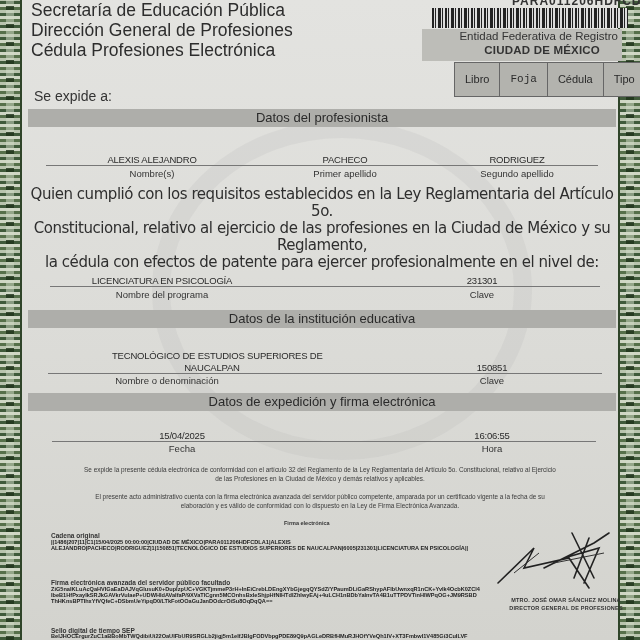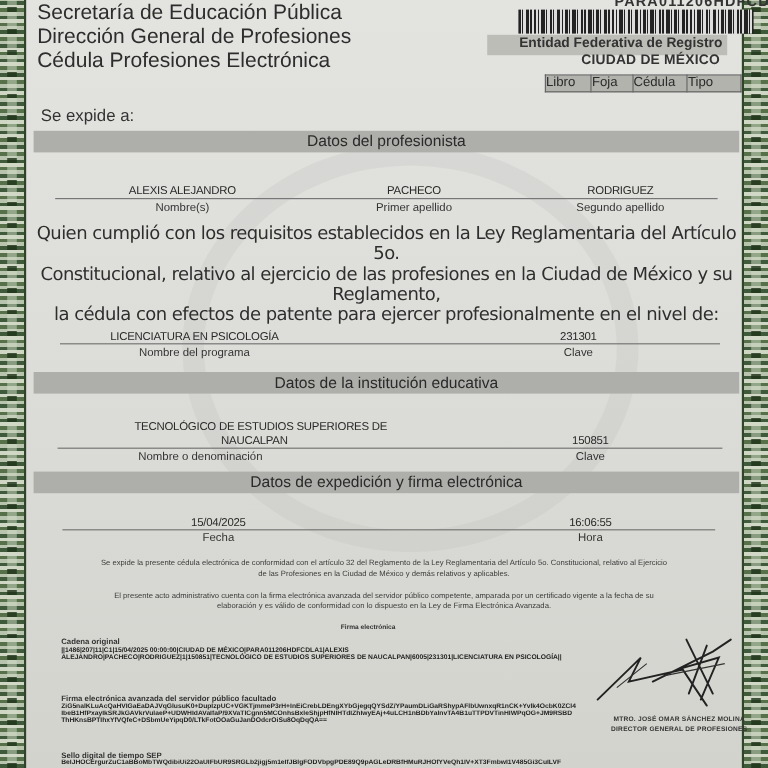--- a/index.html
+++ b/index.html
@@ -27,32 +27,32 @@
   .header-titles { position: absolute; left: 9px; top: 0; line-height: 20px; font-size: 17.5px; color: #2d2d2d; }
   .header-titles div { white-space: nowrap; }
   .expide { position: absolute; left: 12px; top: 88px; font-size: 14px; color: #333; }
 
   .barcode-code { position: absolute; left: 490px; top: -6px; font-size: 12px; font-weight: bold; letter-spacing: 1px; color: #333; }
   .barcode {
     position: absolute; left: 410px; top: 8px; width: 196px; height: 20px;
     background: repeating-linear-gradient(90deg, #222 0 2px, #ddd 2px 3px, #222 3px 4px, #ddd 4px 6px, #222 6px 9px, #ddd 9px 10px, #222 10px 11px, #ddd 11px 13px);
   }
   .entidad-label {
-    position: absolute; left: 384px; top: 29px; width: 200px; height: 17px;
-    background: #bdbdb8; font-size: 11.5px; text-align: right; padding-right: 4px; box-sizing: border-box; line-height: 15px; color: #333; font-weight: bold;
+    position: absolute; left: 400px; top: 29px; width: 200px; height: 32px;
+    background: #bdbdb8; font-size: 11.5px; text-align: right; padding-right: 4px; box-sizing: border-box; line-height: 15px; color: #333;
   }
   .entidad-value { position: absolute; right: 18px; top: 44px; font-size: 11.5px; font-weight: bold; color: #333; letter-spacing: .2px; }
 
   table.reg {
     position: absolute; left: 432px; top: 62px; border-collapse: collapse; font-size: 11px;
   }
-  table.reg th, table.reg td { border: 1px solid #666; text-align: left; padding: 0; height: 13px; line-height: 13px; }
+  table.reg th, table.reg td { border: 1px solid #666; text-align: center; padding: 10px; height: 13px; line-height: 13px; }
   table.reg th { background: #b3b3ae; font-weight: normal; }
   table.reg td { background: #dedede; }
-  table.reg .c1 { width: 42px; } table.reg .c2 { width: 38px; } table.reg .c3 { width: 48px; } table.reg .c4 { width: 52px; }
+  table.reg .c1 { width: 42px; } table.reg .c2 { width: 38px; font-family: Liberation Mono, monospace; } table.reg .c3 { width: 48px; } table.reg .c4 { width: 52px; }
 
   .section-bar {
     position: absolute; left: 6px; right: 2px; height: 18px; background: #aeaeaa;
     font-size: 13px; text-align: center; line-height: 18px; color: #2a2a2a;
   }
   .field-line { position: absolute; height: 1px; background: #777; }
   .val { position: absolute; font-size: 9.5px; text-align: center; color: #2a2a2a; white-space: nowrap; letter-spacing: -.2px; }
   .lbl { position: absolute; font-size: 9.5px; text-align: center; color: #333; white-space: nowrap; }
 
   .statement { position: absolute; left: 4px; right: 0; top: 186px; text-align: center; font-size: 15px; line-height: 17px; color: #2e2e2e; font-family: "DejaVu Sans", sans-serif; letter-spacing: -.45px; }

